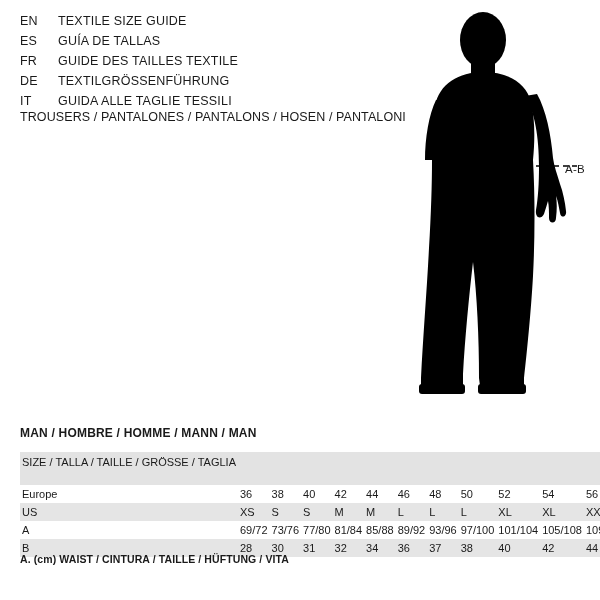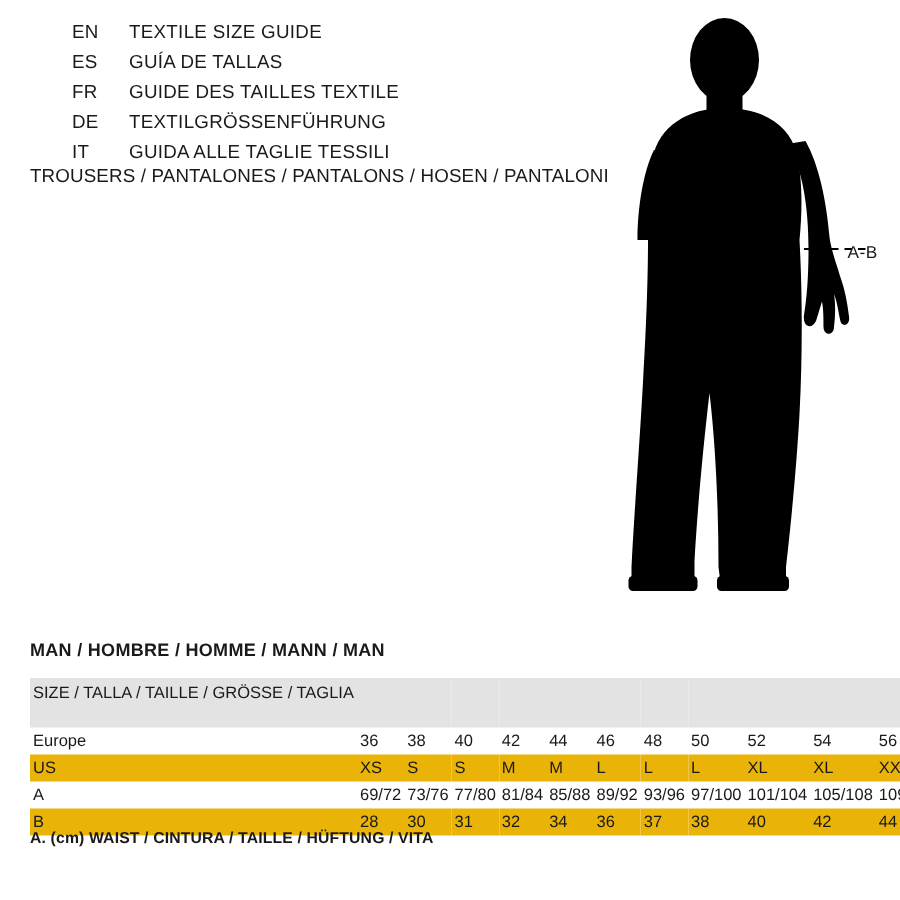--- a/index.html
+++ b/index.html
@@ -29,21 +29,20 @@
   }
   .lang-row {
     display: flex;
     align-items: baseline;
     height: 20px;
   }
   .lang-code {
     width: 38px;
     font-size: 12.5px;
     letter-spacing: 0.2px;
-    margin-left: 28px;
   }
   .lang-title {
     font-size: 12.5px;
     letter-spacing: 0.2px;
   }
 
   .section-title {
     position: absolute;
     left: 20px;
     top: 110px;
@@ -94,21 +93,21 @@
     text-align: left;
     white-space: nowrap;
   }
   table.size-table tr.head td {
     background: #e3e3e3;
     font-size: 11px;
     padding-top: 4px;
     padding-bottom: 17px;
   }
   table.size-table tr.shaded td {
-    background: #eab308;
+    background: #e5e5e5;
     margin-top: 12px;
   }
   table.size-table td.label {
     width: 84px;
     padding-left: 2px;
   }
   table.size-table td.val {
     width: 53px;
   }
 

